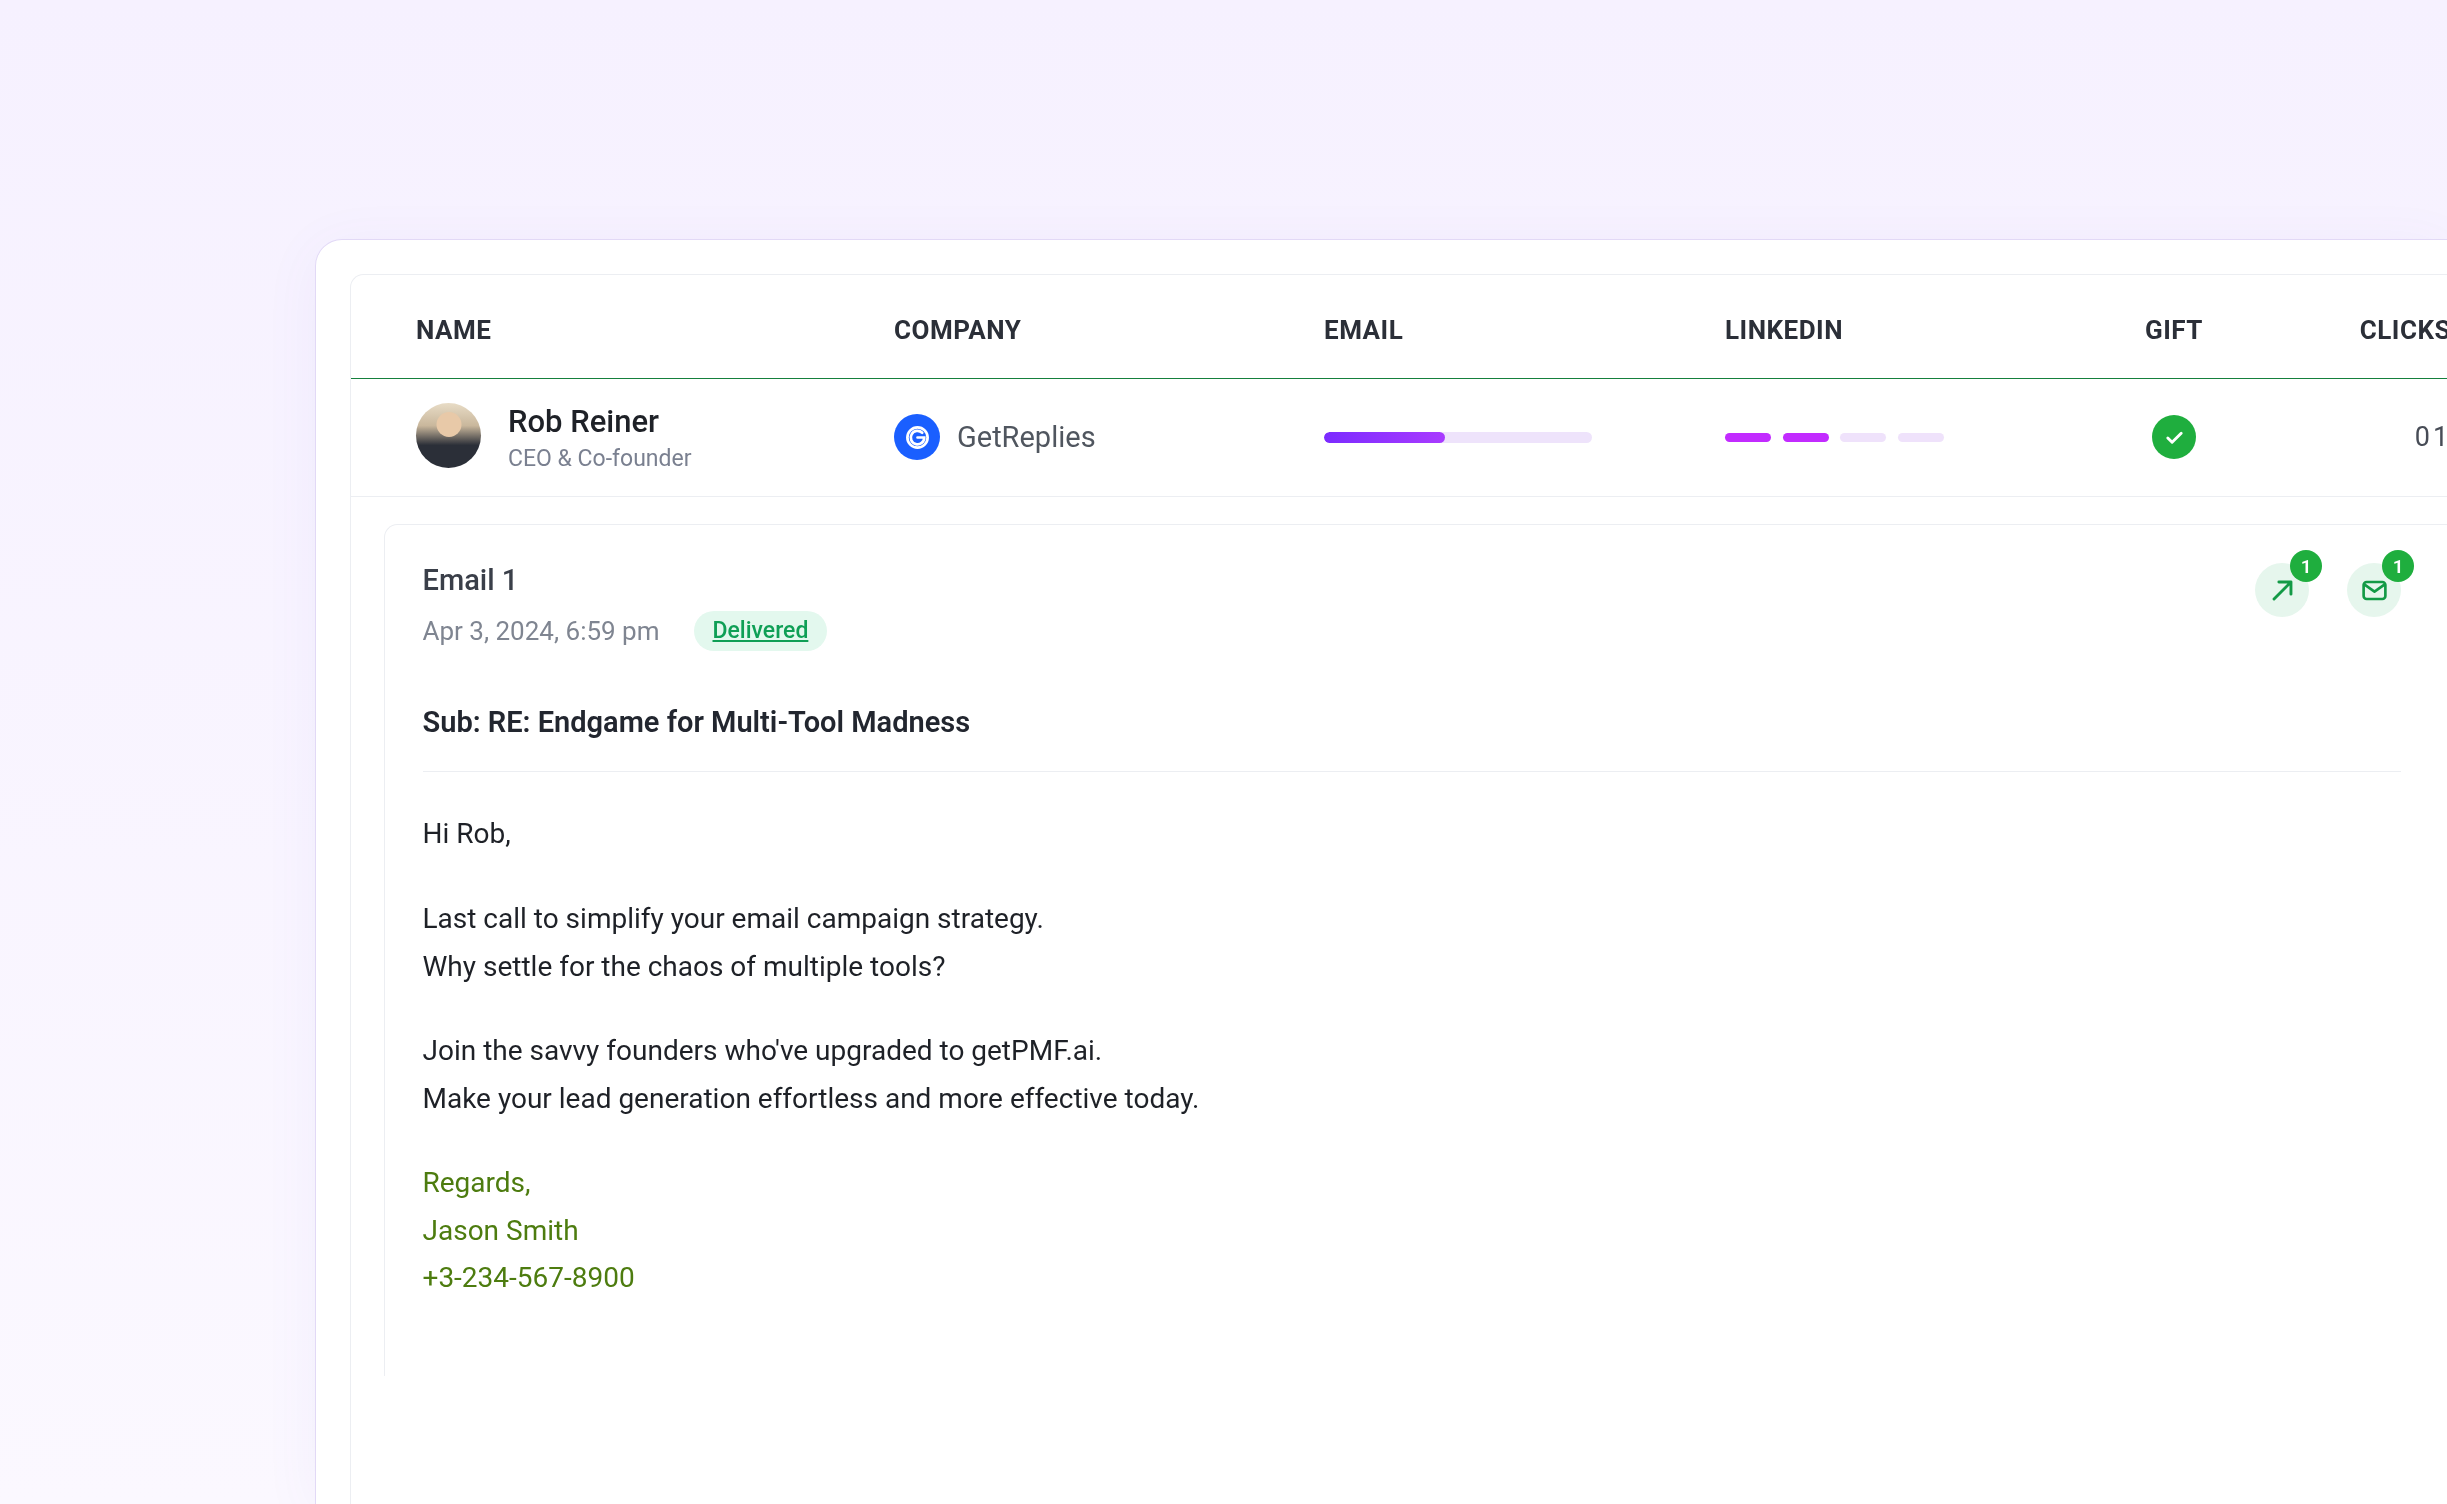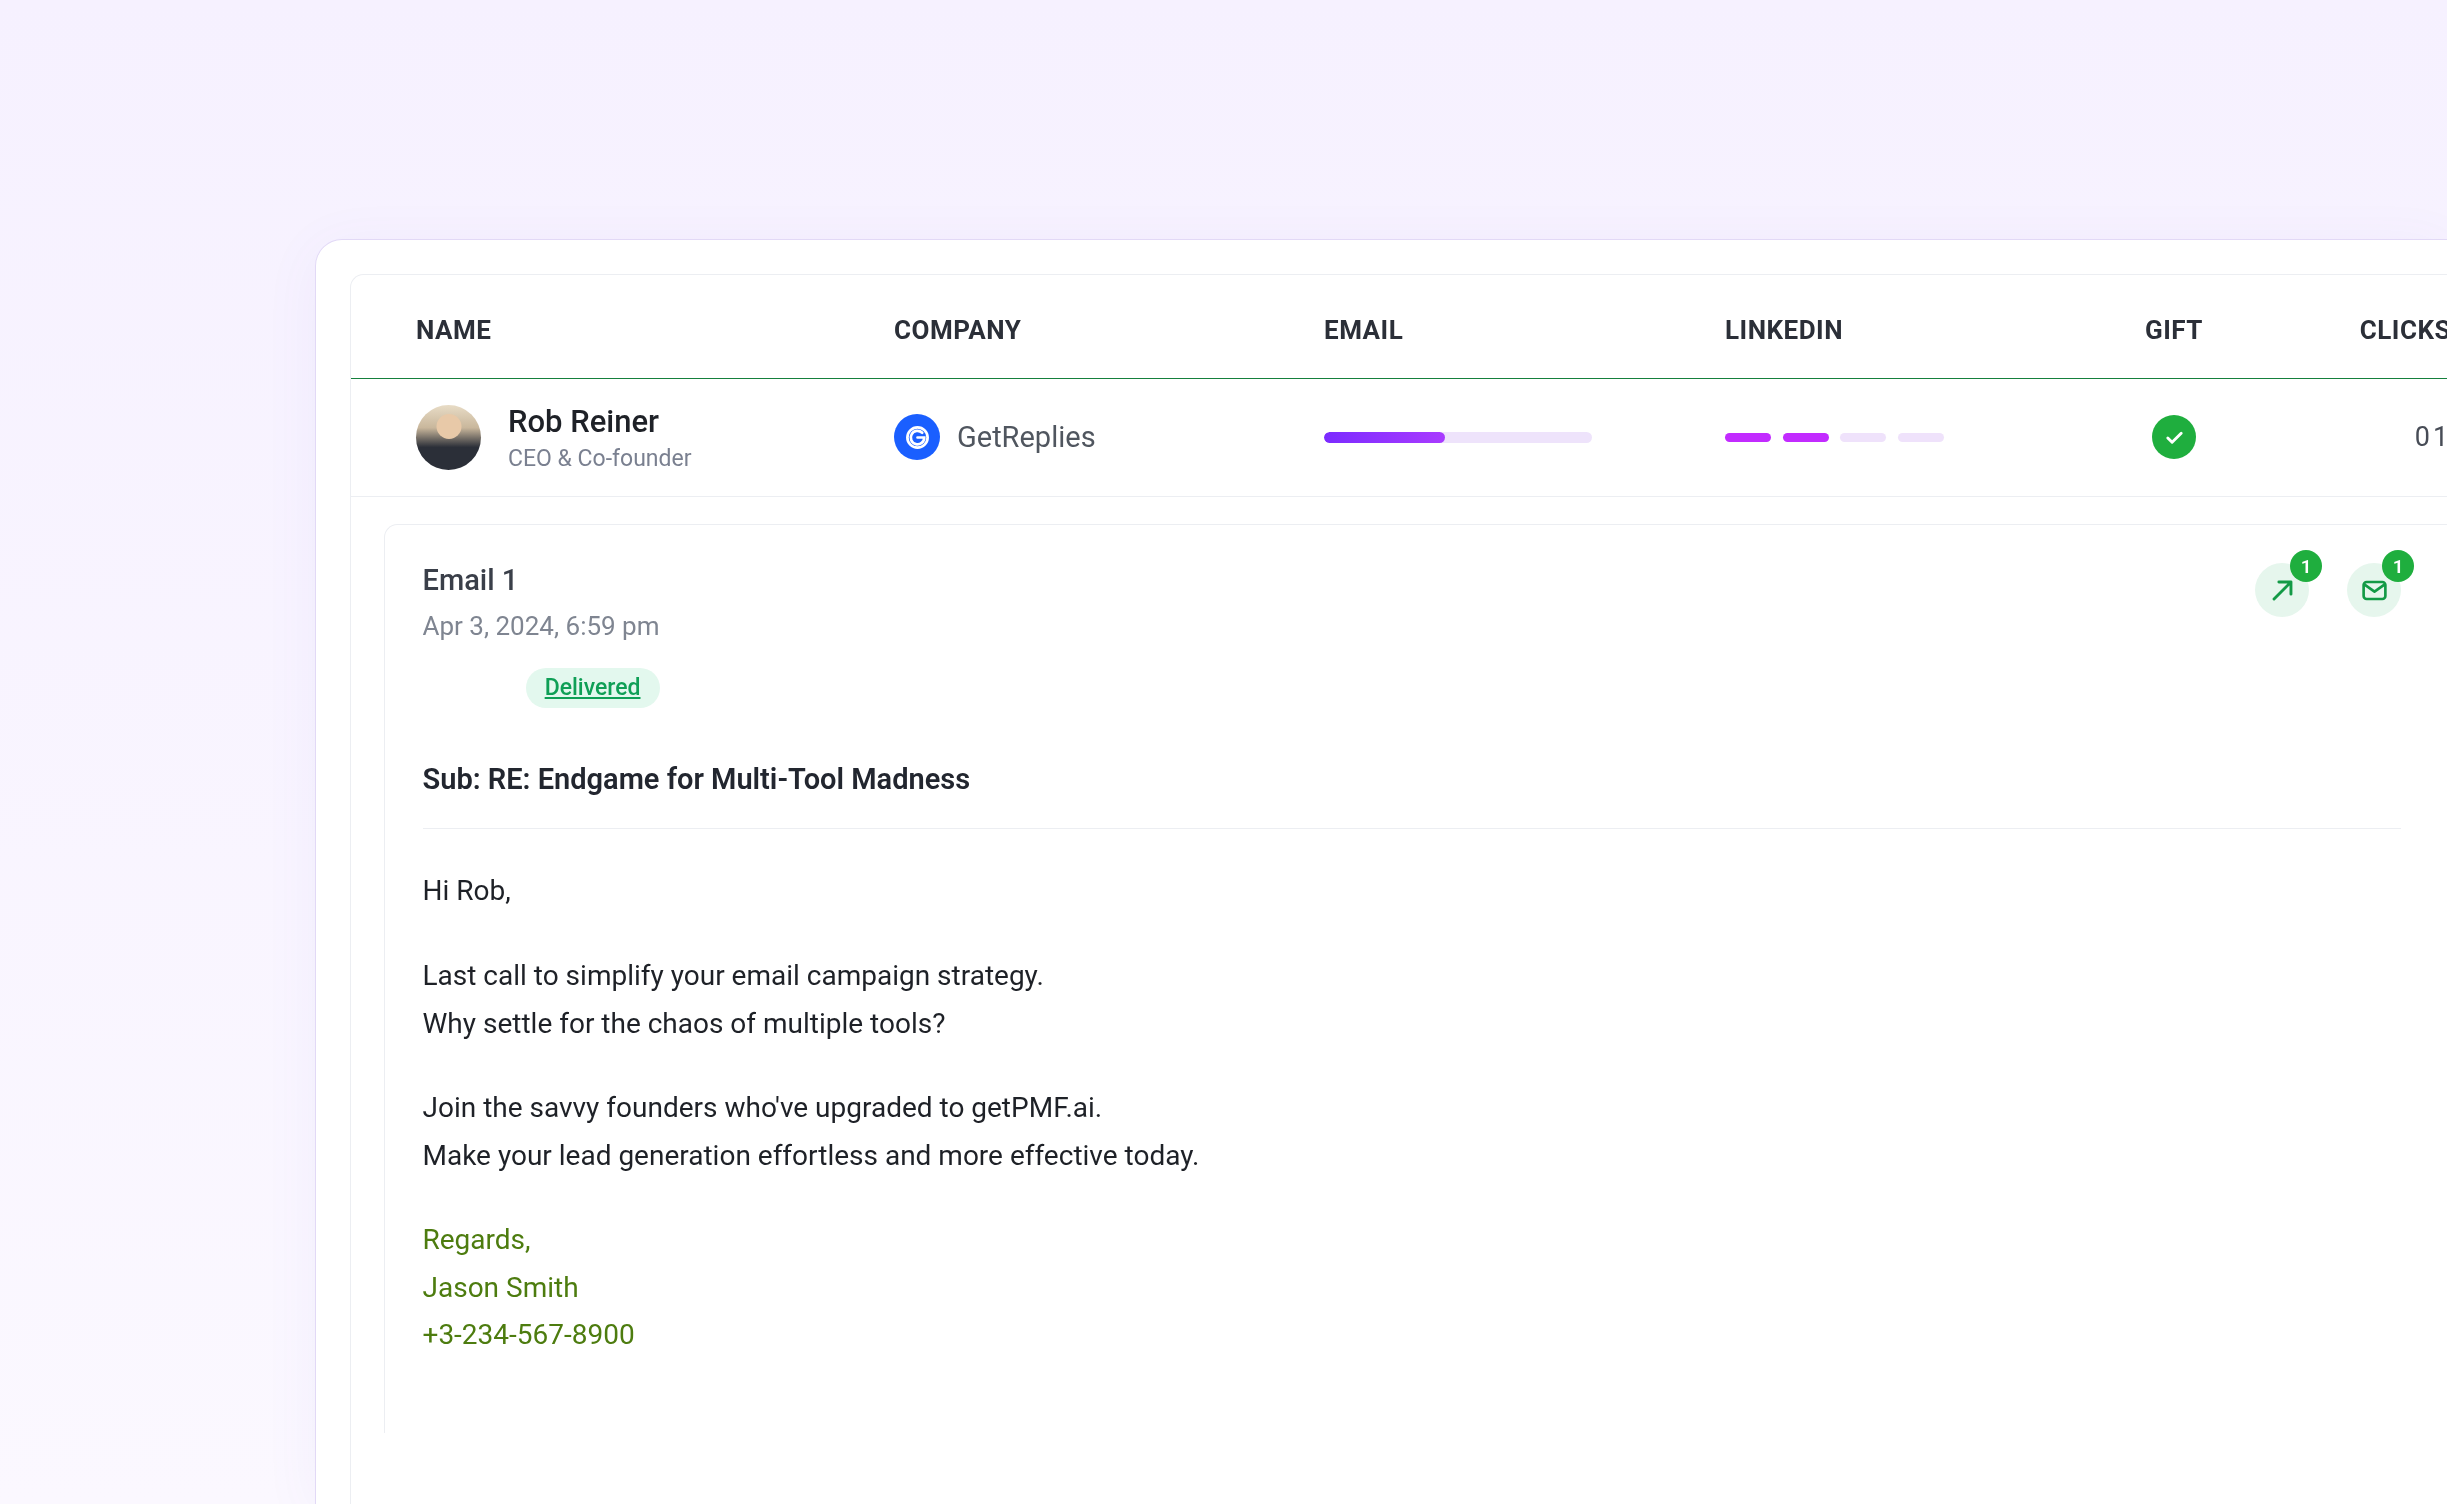--- a/index.html
+++ b/index.html
@@ -49,21 +49,21 @@
   .th-gift  { text-align: center; }
   .th-clicks{ text-align: right; }
   
   .table-row {
     display: grid;
     grid-template-columns: 478px 430px 401px 363px 172px 191px;
     align-items: center;
     padding: 24px 65px 24px 65px;
     border-bottom: 1px solid #eceef2;
   }
-  .name-cell { display: flex; align-items: center; gap: 27px; }
+  .name-cell { display: flex; align-items: flex-start; gap: 27px; }
   .avatar {
     width: 65px; height: 65px; border-radius: 50%;
     background: linear-gradient(180deg,#e8dcc6 0%, #c9b79c 35%, #2b2f38 65%, #2b2f38 100%);
     position: relative;
     flex-shrink: 0;
   }
   .avatar::after{
     content:""; position:absolute; top:9.6px; left:50%; transform:translateX(-50%);
     width:25px; height:25px; background:#e8c9a8; border-radius:50%;
   }
@@ -93,21 +93,21 @@
   .email-card {
     margin: 27px 0 0 32.5px;
     border: 1px solid #eceef2;
     border-right: none;
     border-bottom: none;
     border-radius: 13.4px 0 0 0;
     padding: 38px 46px 38px 38px;
   }
   .email-head-row { display:flex; justify-content:space-between; align-items:flex-start; }
   .email-id { font-size:29px; color:#3a3f49; font-weight:500; }
-  .email-meta-row { display:flex; align-items:flex-end; gap:27px; margin-top:13.4px;flex-direction:column; }
+  .email-meta-row { display:flex; align-items:center; gap:34px; margin-top:13.4px; }
   .email-datetime { font-size:26px; color:#7f8591; }
   .status-pill {
     background:#e3f8ee; color:#0f9f56; font-size:23px;
     padding:6.7px 19px; border-radius:21px; font-weight:500;text-decoration:underline;
   }
   .email-actions { display:flex; gap:38px; }
   .action-icon {
     width:54px; height:54px; border-radius:50%;
     background:#e6f6ed; display:flex; align-items:center; justify-content:center;
     position:relative;

